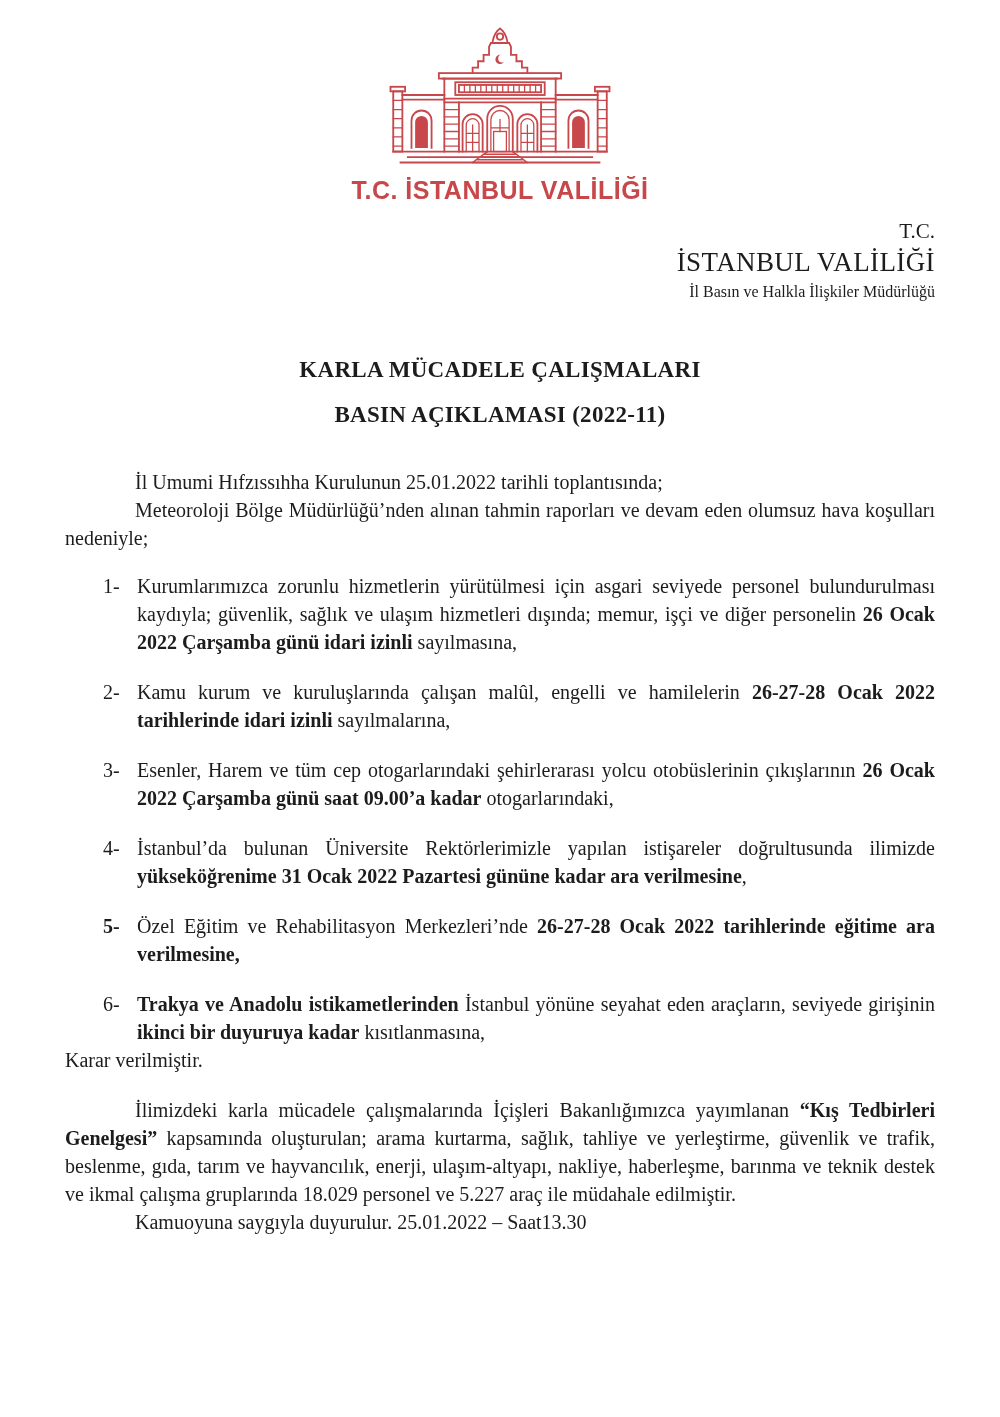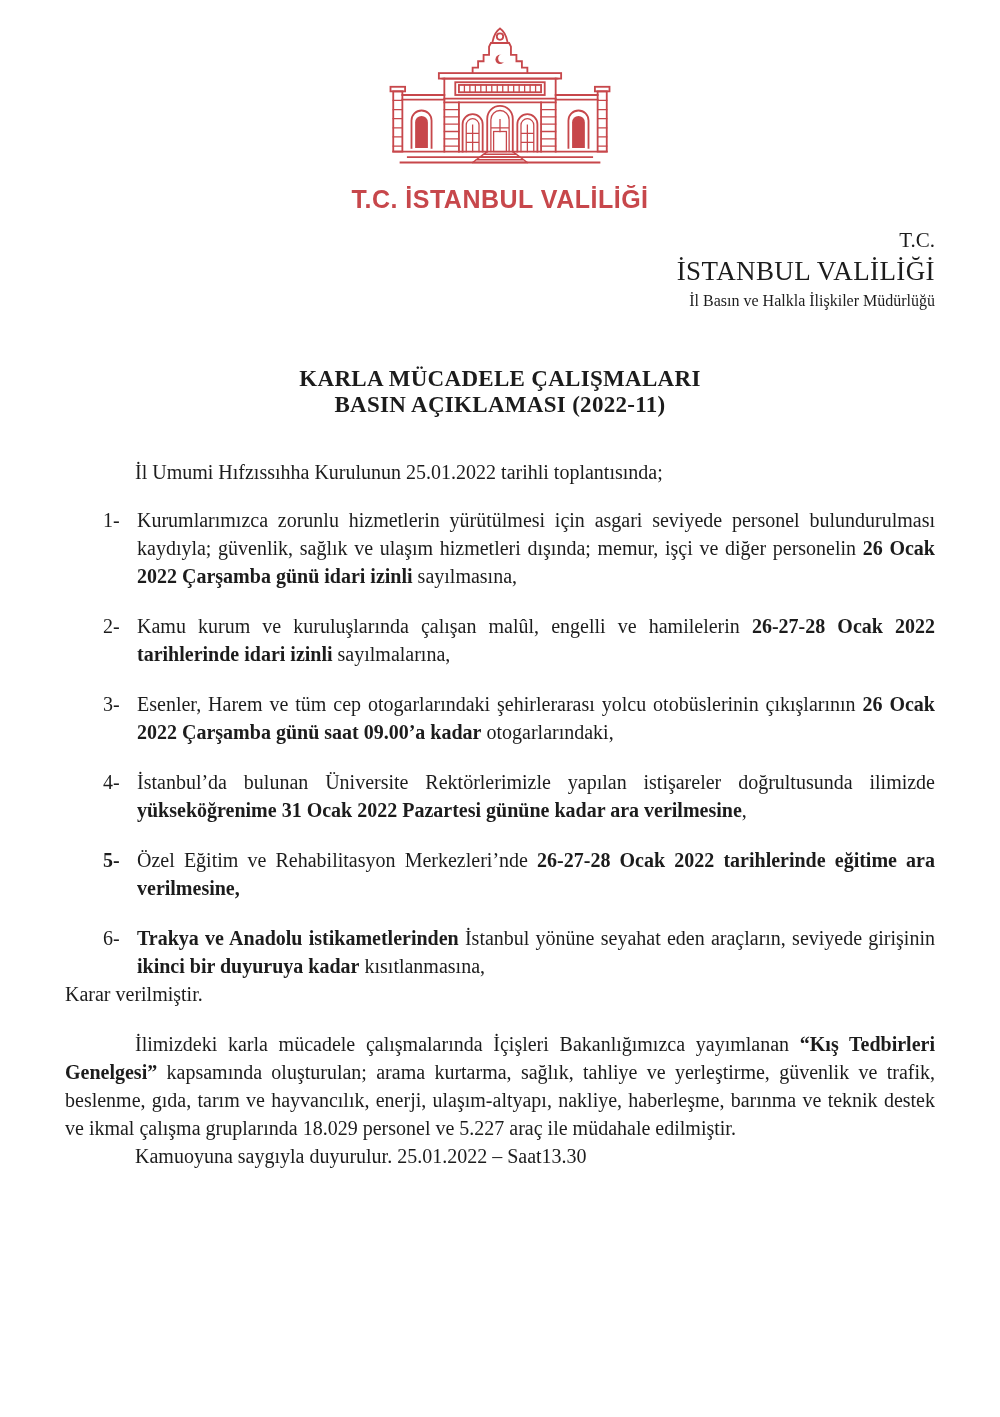--- a/index.html
+++ b/index.html
@@ -13,36 +13,36 @@
   }
   .page { padding: 0 65px; }
 
   
   .logo-block { text-align: center; padding-top: 22px; }
   svg.building { width: 256px; height: 146px; color: var(--red); display: block; margin: 0 auto; }
   .logo-caption {
     color: var(--red);
     font-family: "Liberation Sans", sans-serif;
     font-weight: 700; font-size: 25px; letter-spacing: 0.5px;
-    margin-top: 17px;
+    margin-top: 8px;
   }
 
   
   .letterhead { text-align: right; margin-top: 14px; font-weight: 400; }
   .lh1 { font-size: 21px; }
   .lh2 { font-size: 27px; margin-top: 3px; letter-spacing: 0.4px; }
   .lh3 { font-size: 16px; margin-top: 5px; }
 
   
   h1.doc-title, h2.doc-subtitle {
     text-align: center; font-size: 23px; font-weight: 700;
     margin: 0; letter-spacing: 0.3px;
   }
   h1.doc-title { margin-top: 56px; }
-  h2.doc-subtitle { }
+  h2.doc-subtitle { margin-top: 19px; }
 
   
   #intro { margin-top: 40px; }
   p.body-p { margin: 0; text-align: justify; line-height: 28px; }
   .indent { text-indent: 70px; }
 
   #list { margin: 20px 0 0 38px; }
   .item { display: flex; }
   .item + .item { margin-top: 22px; }
   .num { flex: 0 0 34px; width: 34px; line-height: 28px; }
@@ -125,20 +125,21 @@
     <div class="lh1">T.C.</div>
     <div class="lh2">İSTANBUL VALİLİĞİ</div>
     <div class="lh3">İl Basın ve Halkla İlişkiler Müdürlüğü</div>
   </div>
 
   <h1 class="doc-title">KARLA MÜCADELE ÇALIŞMALARI</h1>
   <h2 class="doc-subtitle">BASIN AÇIKLAMASI (2022-11)</h2>
 
   <div id="intro">
       <p class="body-p indent">İl Umumi Hıfzıssıhha Kurulunun 25.01.2022 tarihli toplantısında;</p>
+      <p class="body-p indent">Meteoroloji Bölge Müdürlüğü’nden alınan tahmin raporları ve devam eden olumsuz hava koşulları nedeniyle;</p>
     </div>
 
   <div id="list">
       <div class="item">
         <div class="num">1-</div>
         <div class="item-body"><span>Kurumlarımızca zorunlu hizmetlerin yürütülmesi için asgari seviyede personel bulundurulması kaydıyla; güvenlik, sağlık ve ulaşım hizmetleri dışında; memur, işçi ve diğer personelin </span><b>26 Ocak 2022 Çarşamba günü idari izinli</b><span> sayılmasına,</span></div>
       </div>
       <div class="item">
         <div class="num">2-</div>
         <div class="item-body"><span>Kamu kurum ve kuruluşlarında çalışan malûl, engelli ve hamilelerin </span><b>26-27-28 Ocak 2022 tarihlerinde idari izinli</b><span> sayılmalarına,</span></div>

